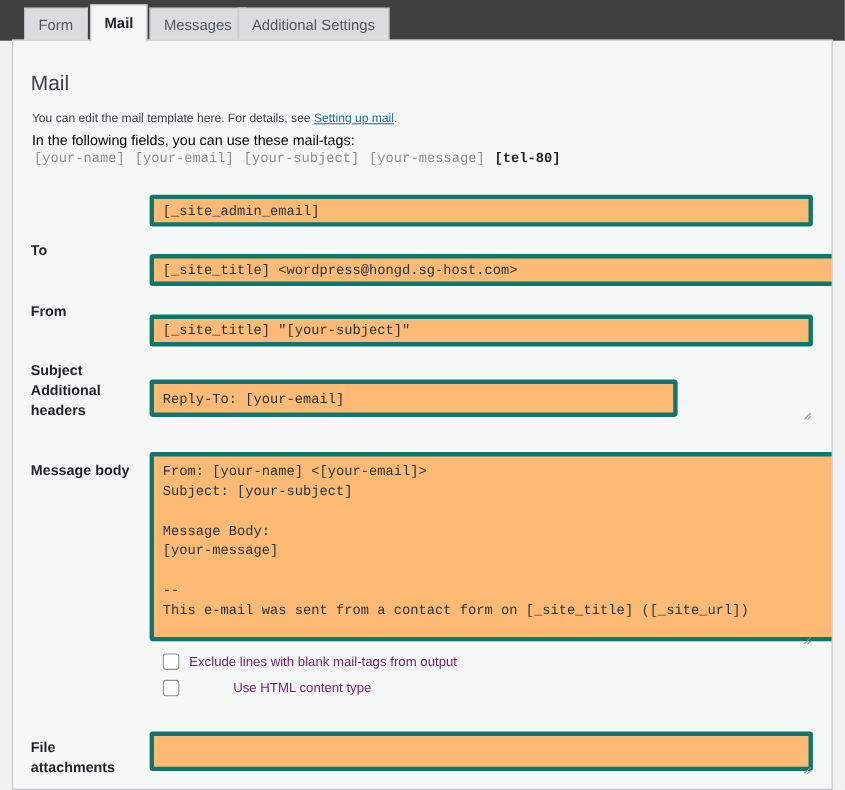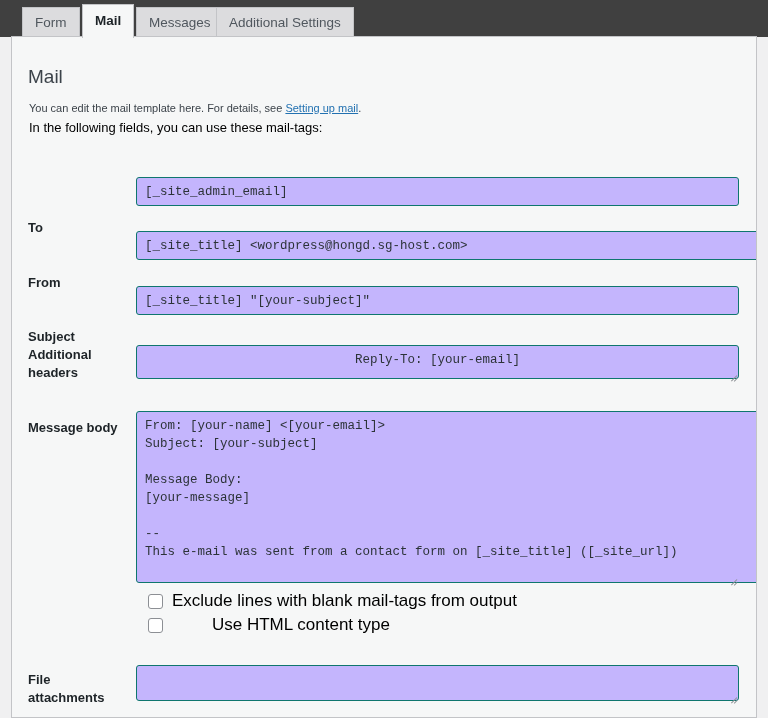--- a/index.html
+++ b/index.html
@@ -116,22 +116,22 @@
     font-size: 13px;
     font-weight: bold;
     color: #1d2327;
     line-height: 18px;
     width: 100px;
   }
 
   .field {
     position: absolute;
     box-sizing: border-box;
-    background: #c4b5fd;
-    border: 1px solid #0f766e;
+    background: #fdba74;
+    border: 4px solid #0f766e;
     border-radius: 3px;
     font-family: "Liberation Mono", monospace;
     font-size: 12.5px;
     color: #2c3338;
     padding: 5px 8px;
     outline: none;
     resize: none;
     line-height: 18px;
   }
   input.field { height: 29px; padding: 3px 8px; }
@@ -166,22 +166,22 @@
     height: 15px;
     box-sizing: border-box;
     border: 1px solid #8c8f94;
     border-radius: 3px;
     background: #fff;
     cursor: pointer;
     flex: none;
   }
   .cblabel {
     margin-left: 9px;
-    font-size: 17px;
-    color: #000000;
+    font-size: 12px;
+    color: #701a75;
     white-space: nowrap;
     cursor: pointer;
   }
 </style>
 </head>
 <body>
 
 <div class="tab-strip">
   <div class="tab" style="left:22px;">Form</div>
   <div class="tab active" style="left:82px;">Mail</div>
@@ -192,32 +192,35 @@
 <div class="panel">
 
   <h2 class="panel-title">Mail</h2>
 
   <div class="desc">
     <span>You can edit the mail template here. For details, see </span><a href="#">Setting up mail</a><span>.</span>
   </div>
 
   <div class="desc-2">In the following fields, you can use these mail-tags:</div>
 
+  <div class="mailtags">
+    <span class="tag">[your-name]</span><span class="tag">[your-email]</span><span class="tag">[your-subject]</span><span class="tag">[your-message]</span><span class="tag hl">[tel-80]</span>
+  </div>
 
   <div class="row-label" style="left:16px; top:182px;">To</div>
   <input class="field" type="text" style="left: 124px; top: 140px; width: 603px;" value="[_site_admin_email]">
 
   <div class="row-label" style="left:16px; top:237px;">From</div>
   <input class="field" type="text" style="left: 124px; top: 194px; width: 672px;" value="[_site_title] &lt;wordpress@hongd.sg-host.com&gt;">
 
   <div class="row-label" style="left:16px; top:291px;">Subject</div>
   <input class="field" type="text" style="left: 124px; top: 249px; width: 603px;" value="[_site_title] &quot;[your-subject]&quot;">
 
   <div class="row-label" style="left:16px; top:309px;">Additional headers</div>
-  <textarea class="field" style="left: 124px; top: 308px; width: 603px; height: 34px; text-align: center;">Reply-To: [your-email]</textarea>
+  <textarea class="field" style="left: 124px; top: 308px; width: 480px; height: 34px;">Reply-To: [your-email]</textarea>
   <div class="grip" style="left:714px; top:330px;">
     <i style="top:8px; width:8px;"></i>
       <i style="top:11px; width:4px;"></i>
   </div>
 
   <div class="row-label" style="left:16px; top:382px;">Message body</div>
   <textarea class="field" style="left: 124px; top: 374px; width: 660px; height: 172px;">From: [your-name] &lt;[your-email]&gt;
 Subject: [your-subject]
 
 Message Body:

